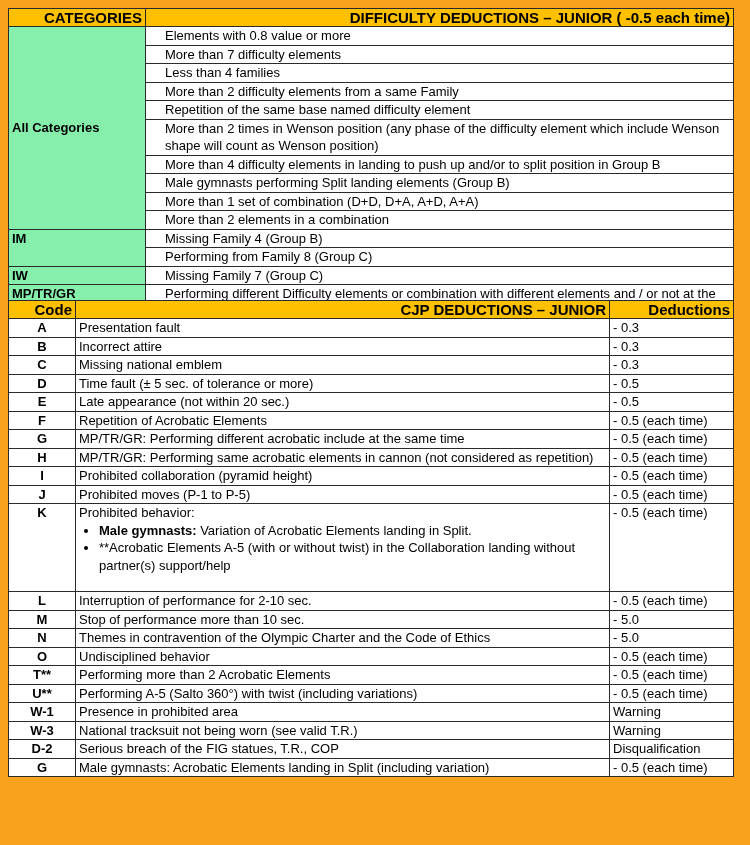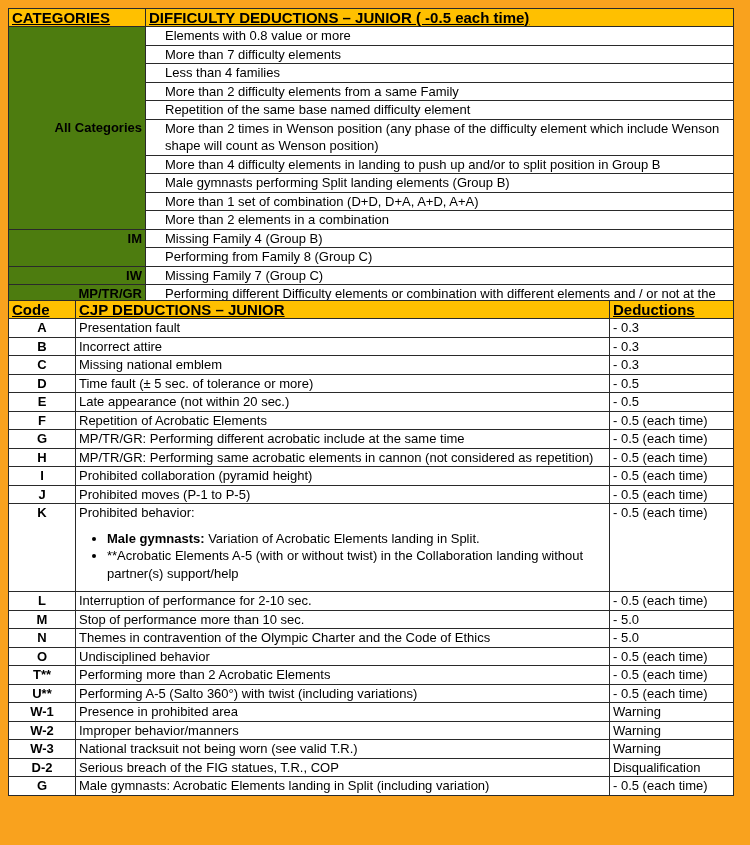--- a/index.html
+++ b/index.html
@@ -4,27 +4,27 @@
 <style>
   html, body { margin: 0; padding: 0; }
   body {
     width: 750px; height: 845px; background: #F9A21E; position: relative; overflow: hidden;
     font-family: "Liberation Sans", sans-serif; color: #000;
   }
   table { border-collapse: collapse; position: absolute; left: 8px; width: 726px; table-layout: fixed; }
   td, th { border: 1.5px solid #2a2a2a; padding: 0 3px; vertical-align: top; font-size: 13px; line-height: 17.5px; }
   .yellow { background: #FFC000; }
   .white { background: #ffffff; padding-left: 19px; }
-  .hdr { font-weight: bold; font-size: 15px; text-align: left; line-height: 17px; text-decoration: underline; }
-  .cat { font-weight: bold; text-align: right; background: #4d7c0f; }
+  .hdr { font-weight: bold; font-size: 15px; text-align: right; line-height: 17px; }
+  .cat { font-weight: bold; text-align: left; background: #86efac; }
   .cat-mid { vertical-align: middle; }
   #t1 { top: 8px; }
   #t2 { top: 300px; }
   .code { font-weight: bold; text-align: center; }
-  ul { margin: 8px; padding-left: 20px; }
+  ul { margin: 0; padding-left: 20px; }
   ul li { margin: 0; }
   .tall td { height: 87px; }
 </style>
 </head>
 <body>
 
 <table id="t1">
   <colgroup>
       <col style="width:137px">
       <col>
@@ -188,25 +188,20 @@
         <td class="code">U**</td>
         <td><span>Performing A-5 (Salto 360°) with twist (including variations)</span></td>
         <td>- 0.5 (each time)</td>
       </tr>
       <tr class="white">
         <td class="code">W-1</td>
         <td><span>Presence in prohibited area</span></td>
         <td>Warning</td>
       </tr>
       <tr class="white">
-        <td class="code">W-2</td>
-        <td><span>Improper behavior/manners</span></td>
-        <td>Warning</td>
-      </tr>
-      <tr class="white">
         <td class="code">W-3</td>
         <td><span>National tracksuit not being worn (see valid T.R.)</span></td>
         <td>Warning</td>
       </tr>
       <tr class="white">
         <td class="code">D-2</td>
         <td><span>Serious breach of the FIG statues, T.R., COP</span></td>
         <td>Disqualification</td>
       </tr>
       <tr class="white">

